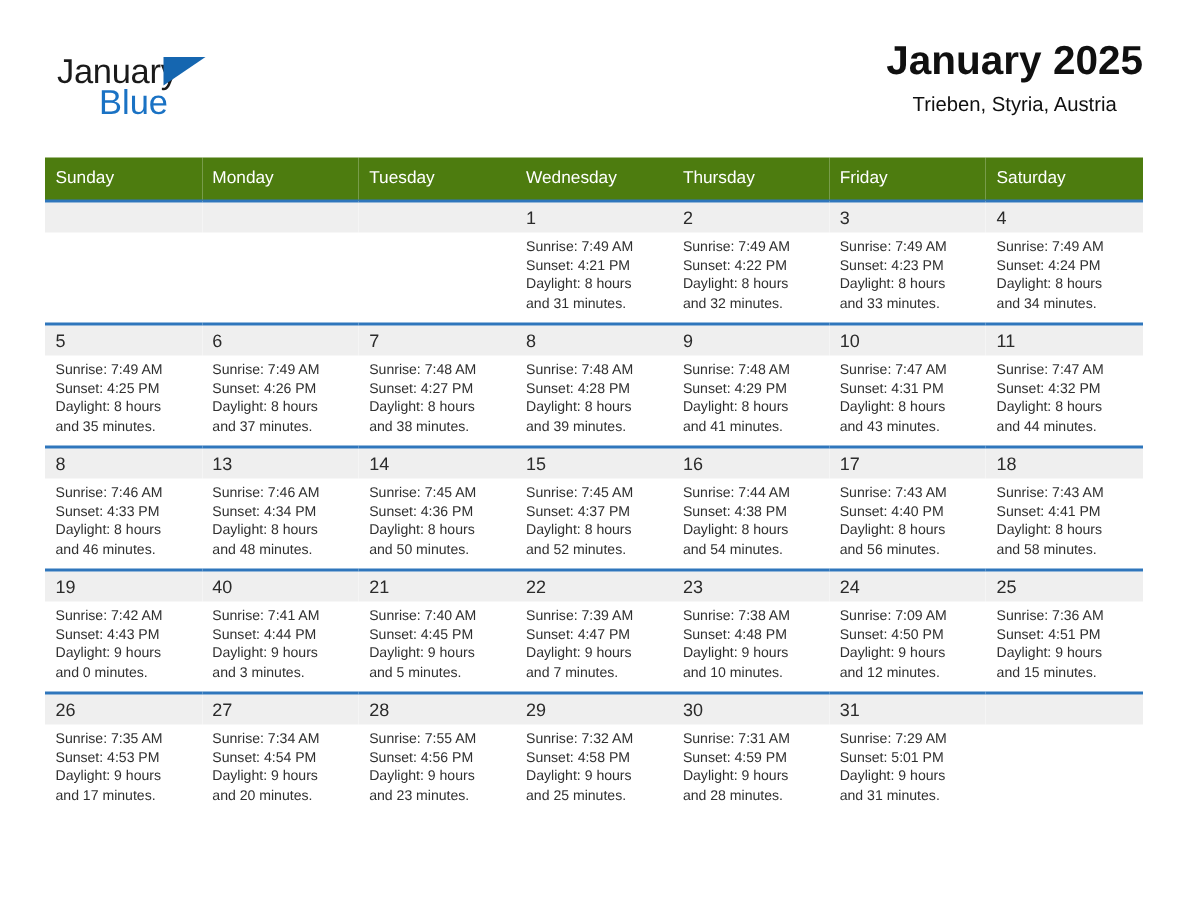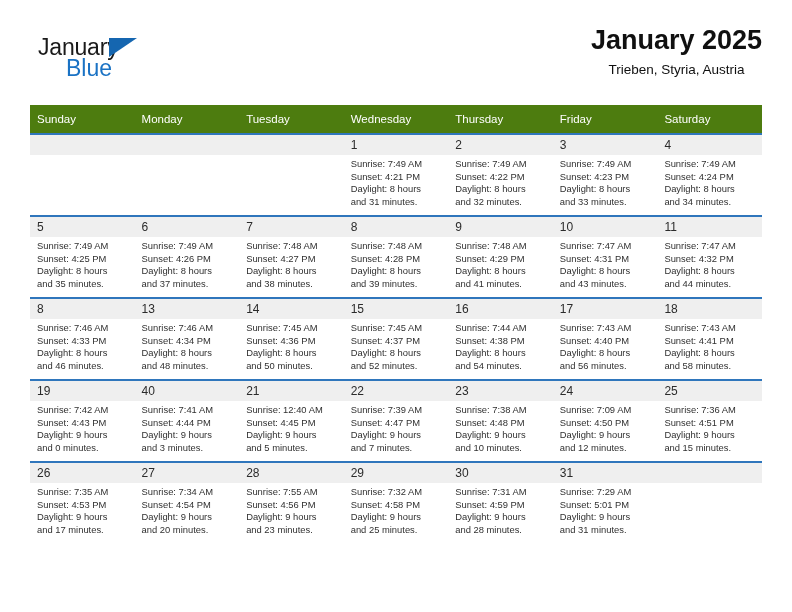--- a/index.html
+++ b/index.html
@@ -362,21 +362,21 @@
             <div class="details">
               <div>Sunrise: 7:41 AM</div>
               <div>Sunset: 4:44 PM</div>
               <div>Daylight: 9 hours</div>
               <div>and 3 minutes.</div>
             </div>
           </td>
           <td>
             <span class="daynum">21</span>
             <div class="details">
-              <div>Sunrise: 12:40 AM</div>
+              <div>Sunrise: 7:40 AM</div>
               <div>Sunset: 4:45 PM</div>
               <div>Daylight: 9 hours</div>
               <div>and 5 minutes.</div>
             </div>
           </td>
           <td>
             <span class="daynum">22</span>
             <div class="details">
               <div>Sunrise: 7:39 AM</div>
               <div>Sunset: 4:47 PM</div>

